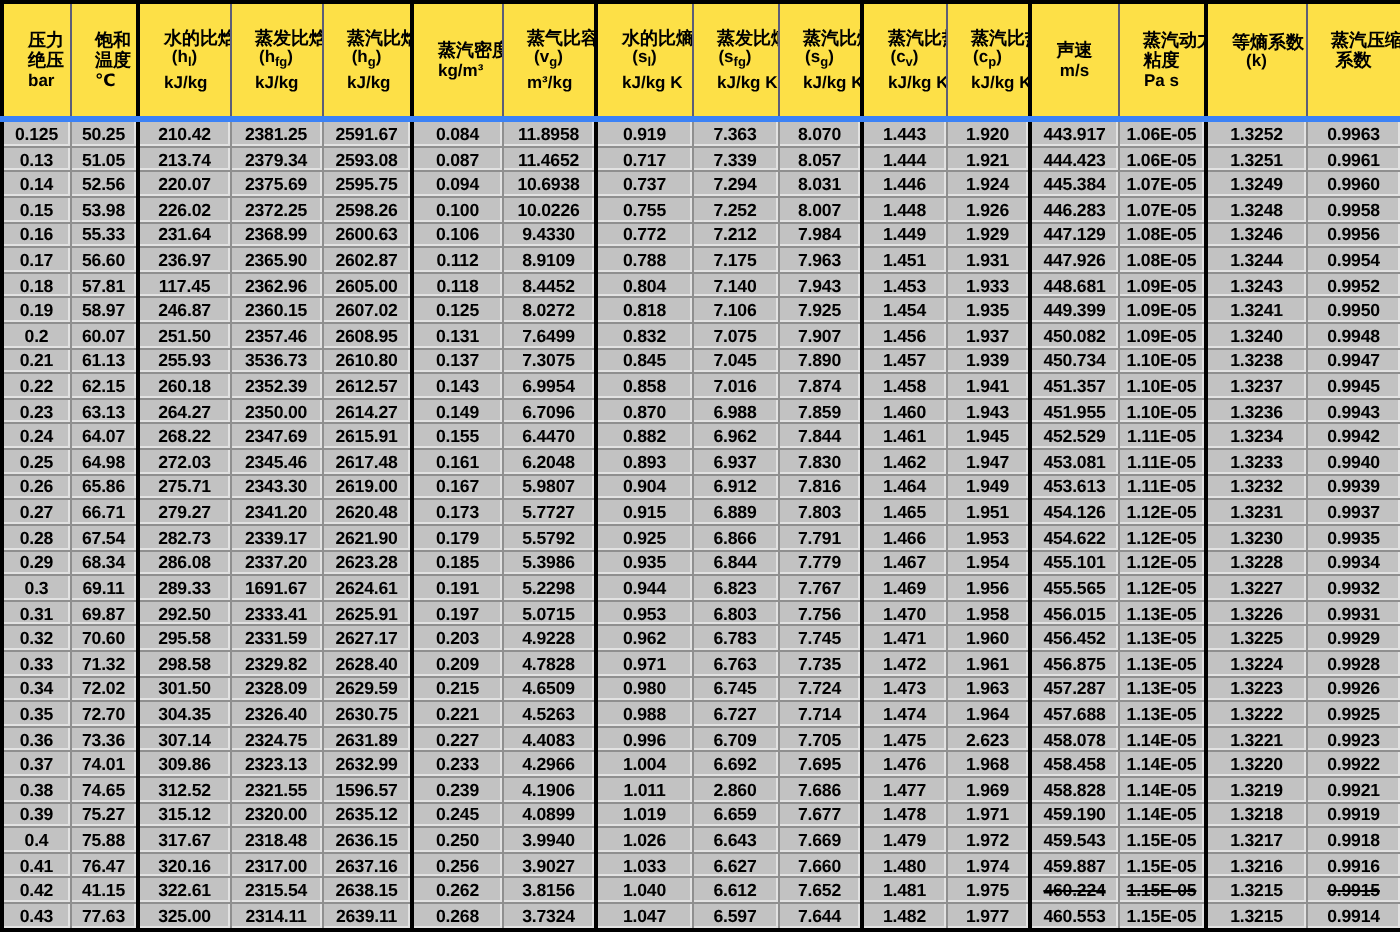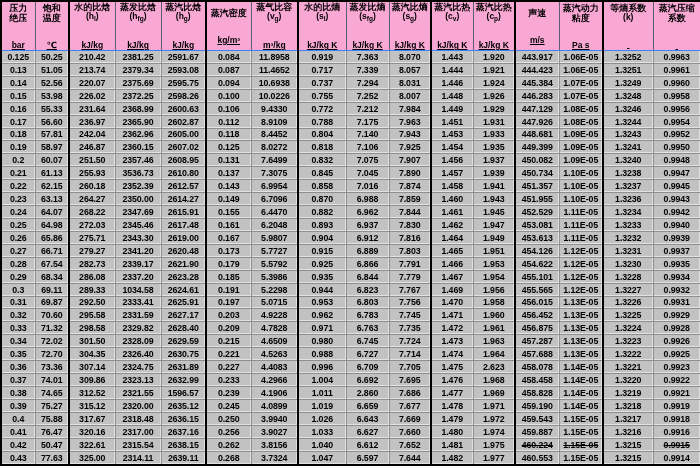--- a/index.html
+++ b/index.html
@@ -8,33 +8,33 @@
     background: #ffffff;
     font-family: "Liberation Sans", "DejaVu Sans", sans-serif;
   }
   table {
     width: 700px; height: 466px;
     border-collapse: collapse; table-layout: fixed;
     border: 2px solid #000;
   }
   thead tr { height: 37px; }
   th {
-    background: #f9a8d4;
+    background: #fde047;
     border-left: 1px solid #5d5d78;
-    border-bottom: 1px solid #3b82f6;
+    border-bottom: 3px solid #3b82f6;
     vertical-align: middle;
     font-weight: bold; color: #000;
-    padding: 0; overflow: hidden;
+    padding: 12px; overflow: hidden;
   }
   th.gs, td.gs { border-left: 2px solid #000; }
   .hl1 { font-size: 9px; line-height: 10px; text-align: center; white-space: nowrap; }
   .hsym { font-size: 8.5px; line-height: 9px; text-align: center; }
   .hsym sub, .hunit sub { font-size: 6.5px; }
   sub { vertical-align: -2px; font-size: 6.5px; }
-  .hunit { font-size: 8.5px; line-height: 10px; text-align: center; margin-top: 17px; white-space: nowrap; text-decoration: underline; }
+  .hunit { font-size: 8.5px; line-height: 10px; text-align: center; margin-top: 0; white-space: nowrap; }
   td {
     background: #c2c2c2;
     border-left: 1px solid #8f8f8f;
     border-bottom: 1px solid #8f8f8f;
     box-shadow: inset -1px -1px 0 #e2e2e2;
     text-align: center; vertical-align: middle;
     font-size: 8.8px; font-weight: bold; color: #000;
     letter-spacing: -0.1px;
     padding: 0; overflow: hidden; white-space: nowrap;
   }
@@ -249,21 +249,21 @@
         <td class="gs">1.451</td>
         <td>1.931</td>
         <td class="gs">447.926</td>
         <td>1.08E-05</td>
         <td class="gs">1.3244</td>
         <td>0.9954</td>
       </tr>
       <tr>
         <td>0.18</td>
         <td>57.81</td>
-        <td class="gs">242.04</td>
+        <td class="gs">117.45</td>
         <td>2362.96</td>
         <td>2605.00</td>
         <td class="gs">0.118</td>
         <td>8.4452</td>
         <td class="gs">0.804</td>
         <td>7.140</td>
         <td>7.943</td>
         <td class="gs">1.453</td>
         <td>1.933</td>
         <td class="gs">448.681</td>
@@ -466,21 +466,21 @@
         <td>1.954</td>
         <td class="gs">455.101</td>
         <td>1.12E-05</td>
         <td class="gs">1.3228</td>
         <td>0.9934</td>
       </tr>
       <tr>
         <td>0.3</td>
         <td>69.11</td>
         <td class="gs">289.33</td>
-        <td>1034.58</td>
+        <td>1691.67</td>
         <td>2624.61</td>
         <td class="gs">0.191</td>
         <td>5.2298</td>
         <td class="gs">0.944</td>
         <td>6.823</td>
         <td>7.767</td>
         <td class="gs">1.469</td>
         <td>1.956</td>
         <td class="gs">455.565</td>
         <td>1.12E-05</td>
@@ -680,21 +680,21 @@
         <td>7.660</td>
         <td class="gs">1.480</td>
         <td>1.974</td>
         <td class="gs">459.887</td>
         <td>1.15E-05</td>
         <td class="gs">1.3216</td>
         <td>0.9916</td>
       </tr>
       <tr>
         <td>0.42</td>
-        <td>50.47</td>
+        <td>41.15</td>
         <td class="gs">322.61</td>
         <td>2315.54</td>
         <td>2638.15</td>
         <td class="gs">0.262</td>
         <td>3.8156</td>
         <td class="gs">1.040</td>
         <td>6.612</td>
         <td>7.652</td>
         <td class="gs">1.481</td>
         <td>1.975</td>

